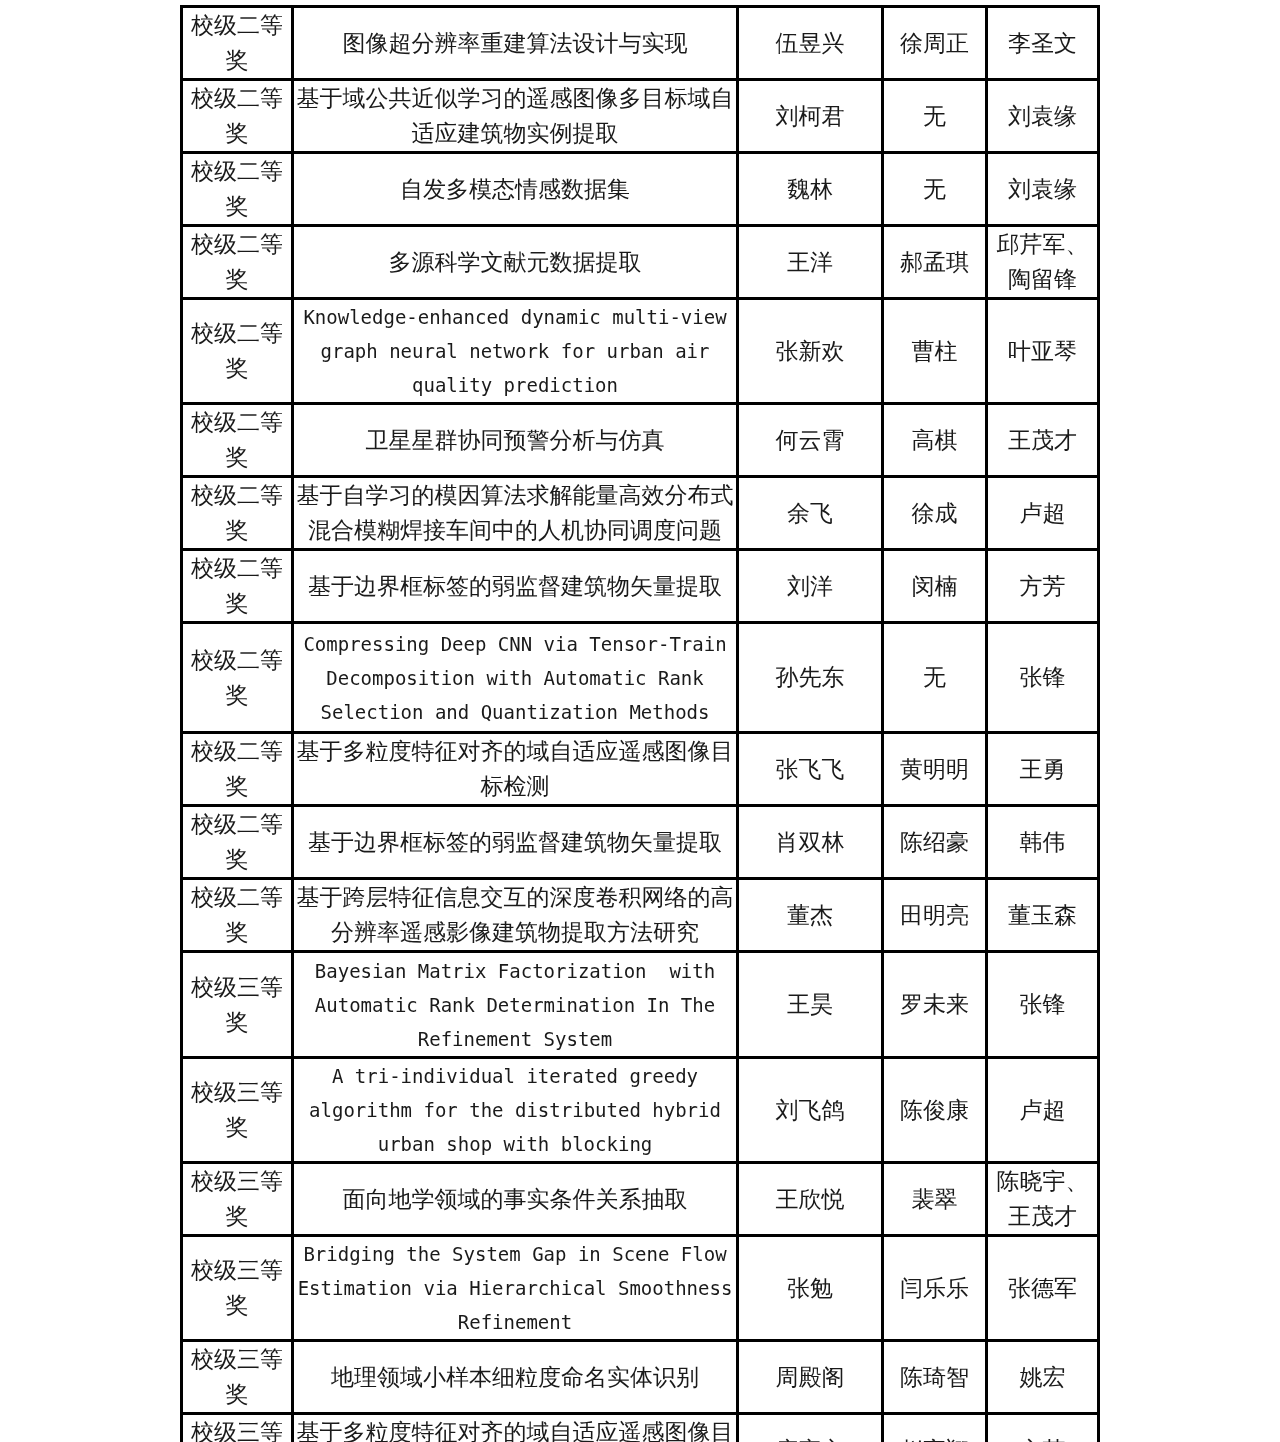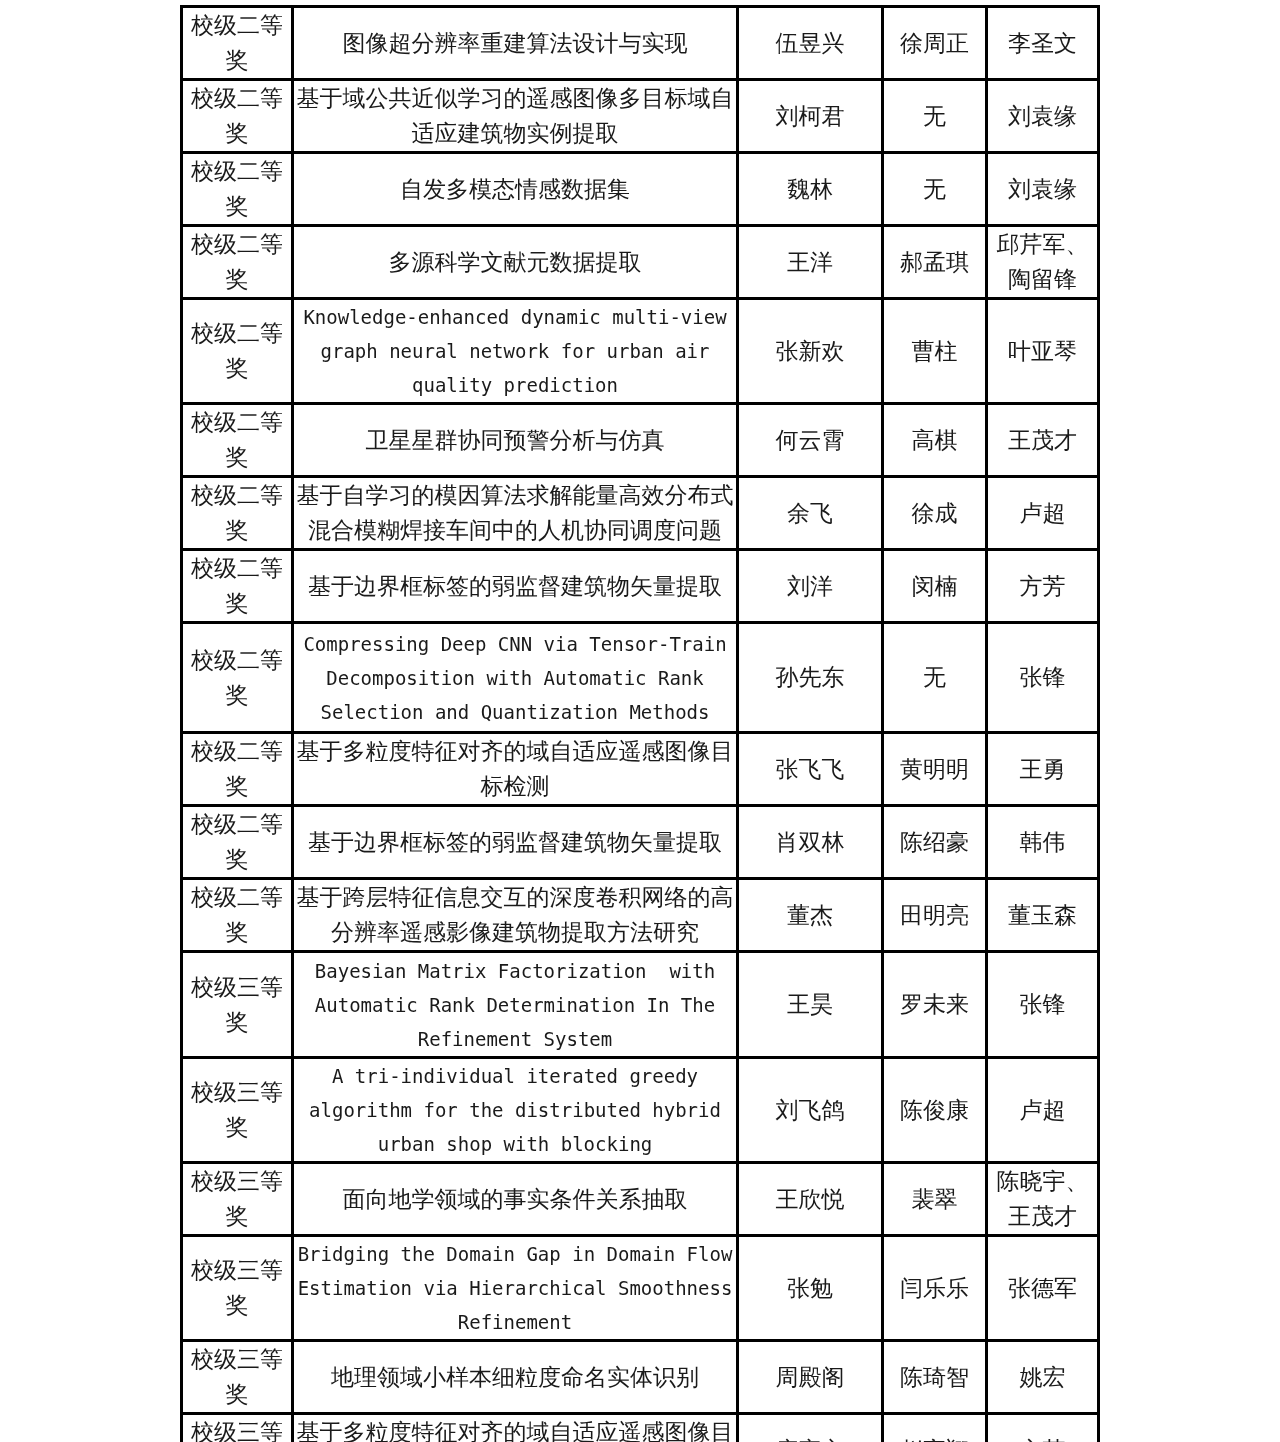--- a/index.html
+++ b/index.html
@@ -172,21 +172,21 @@
     </tr>
     <tr>
       <td>校级三等奖</td>
       <td>面向地学领域的事实条件关系抽取</td>
       <td>王欣悦</td>
       <td>裴翠</td>
       <td>陈晓宇、王茂才</td>
     </tr>
     <tr>
       <td>校级三等奖</td>
-      <td class="latin">Bridging the Domain Gap in Domain Flow Estimation via Hierarchical Smoothness Refinement</td>
+      <td class="latin">Bridging the System Gap in Scene Flow Estimation via Hierarchical Smoothness Refinement</td>
       <td>张勉</td>
       <td>闫乐乐</td>
       <td>张德军</td>
     </tr>
     <tr>
       <td>校级三等奖</td>
       <td>地理领域小样本细粒度命名实体识别</td>
       <td>周殿阁</td>
       <td>陈琦智</td>
       <td>姚宏</td>

